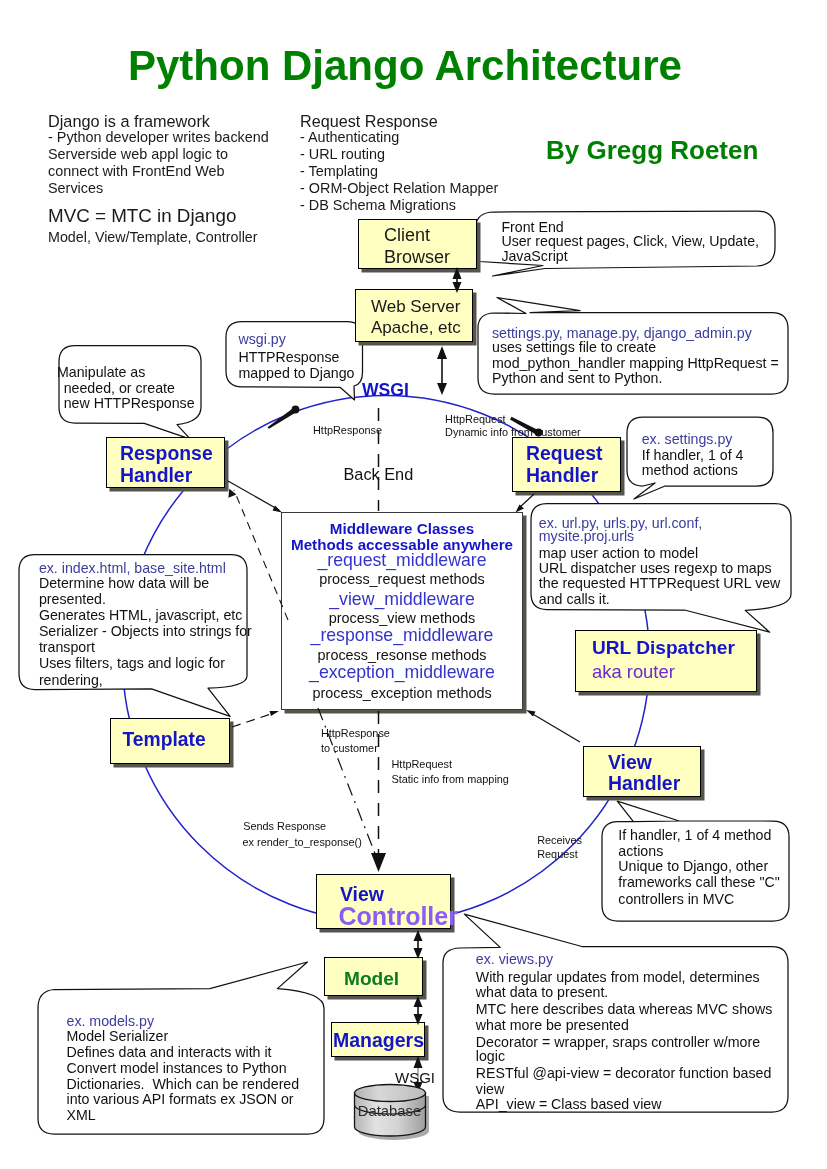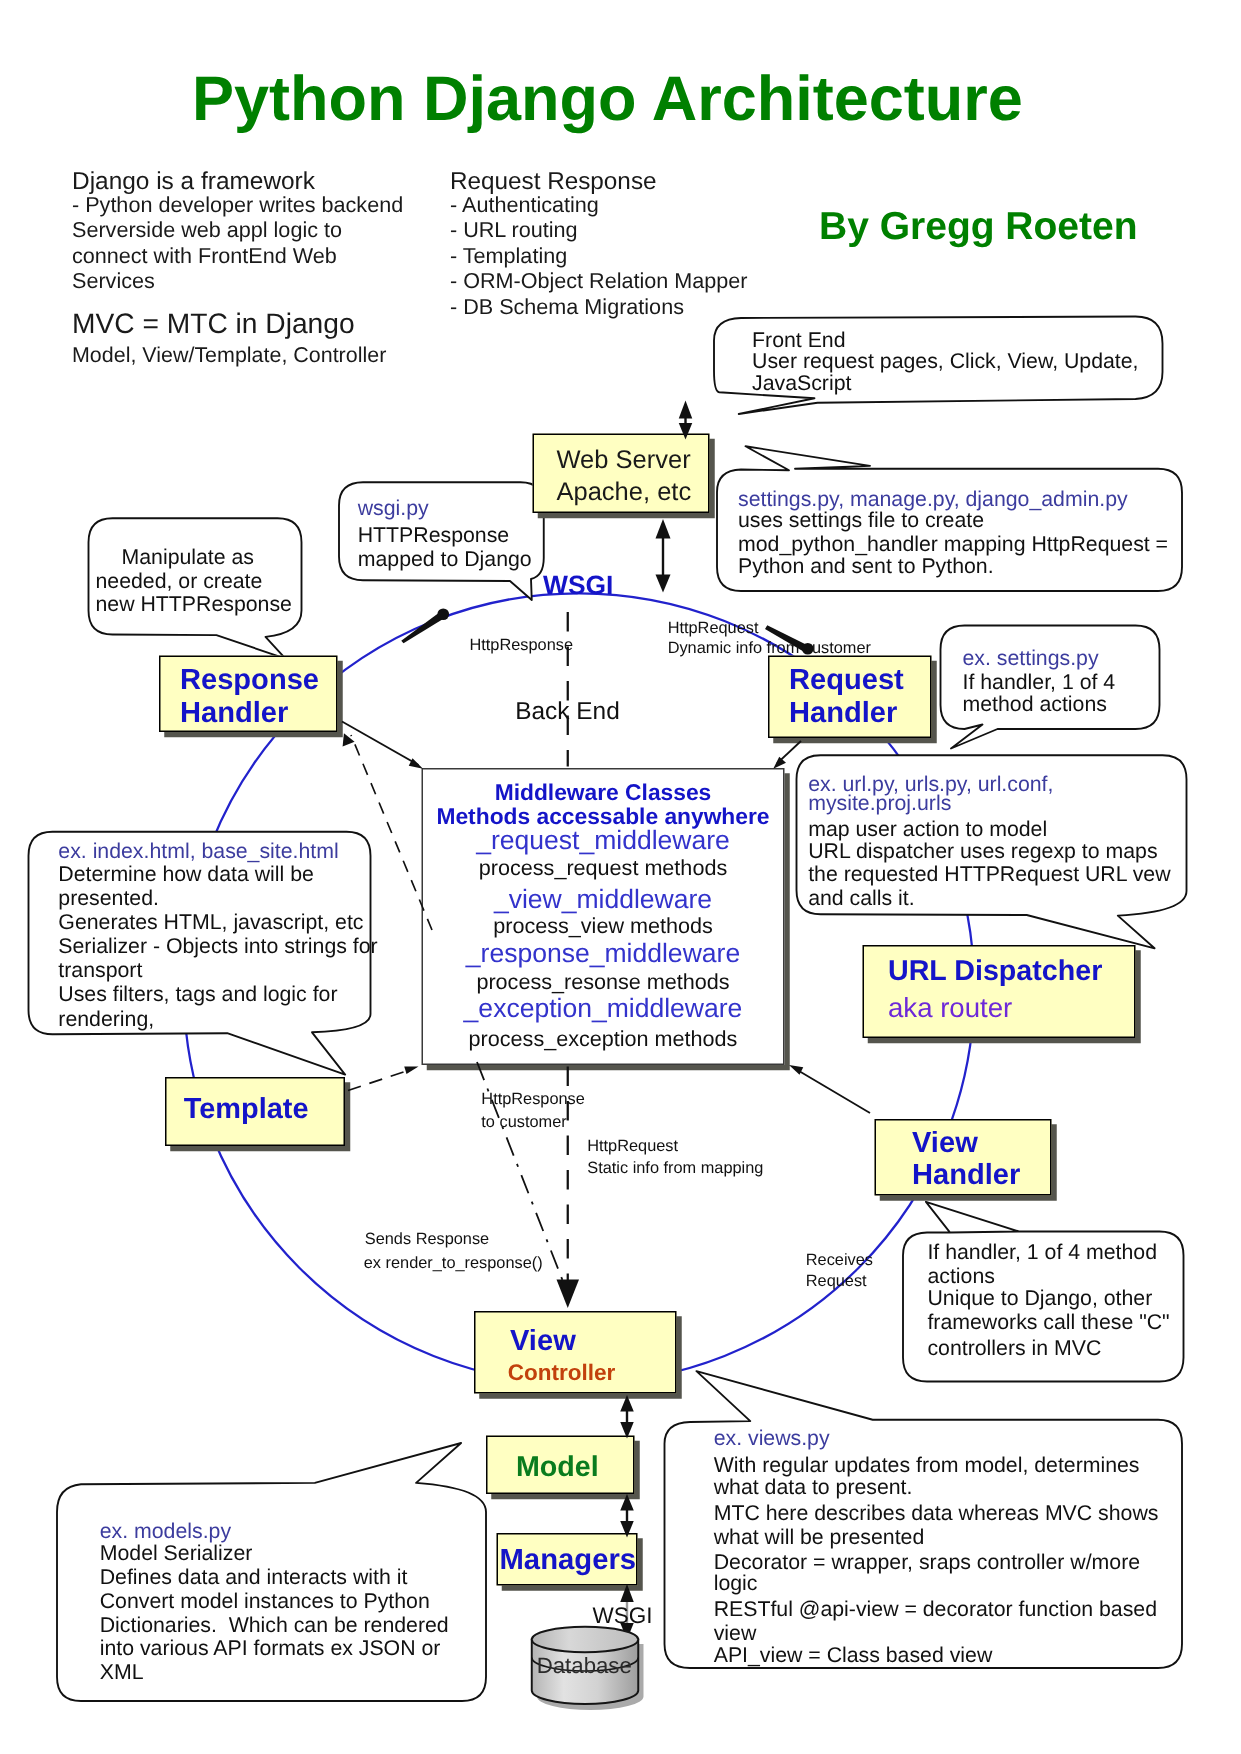--- a/index.html
+++ b/index.html
@@ -180,20 +180,24 @@
   <div class="tx" style="left:48px;top:207px;font-size:18.8px;line-height:18.8px;">MVC = MTC in Django</div>
   <div class="tx" style="left:48px;top:230px;font-size:14.3px;line-height:14.3px;">Model, View/Template, Controller</div>
 
   <div class="tx" style="left:300px;top:113px;font-size:16.2px;line-height:16.2px;">Request Response</div>
   <div class="tx" style="left:300px;top:130px;font-size:14.4px;line-height:14.4px;">- Authenticating</div>
   <div class="tx" style="left:300px;top:147px;font-size:14.4px;line-height:14.4px;">- URL routing</div>
   <div class="tx" style="left:300px;top:164px;font-size:14.4px;line-height:14.4px;">- Templating</div>
   <div class="tx" style="left:300px;top:181px;font-size:14.4px;line-height:14.4px;">- ORM-Object Relation Mapper</div>
   <div class="tx" style="left:300px;top:198px;font-size:14.4px;line-height:14.4px;">- DB Schema Migrations</div>
 
+  <div class="box" style="left:358px;top:219px;width:119px;height:50px;">
+    <div class="l" style="left:25px;top:4px;font-size:18px;line-height:22px;text-align:left;width:auto;">Client</div>
+    <div class="l" style="left:25px;top:26px;font-size:18px;line-height:22px;text-align:left;width:auto;">Browser</div>
+  </div>
 
   <div class="box" style="left:355px;top:289px;width:118px;height:53px;text-decoration:underline;">
     <div class="l" style="left:15px;top:6px;font-size:17px;line-height:21px;text-align:left;width:auto;">Web Server</div>
     <div class="l" style="left:15px;top:27px;font-size:17px;line-height:21px;text-align:center;width:auto;">Apache, etc</div>
   </div>
 
   <div class="box" style="left:106px;top:437px;width:119px;height:51px;">
     <div class="l bb" style="left:13px;top:4px;font-size:19.4px;line-height:22px;">Response</div>
     <div class="l bb" style="left:13px;top:26px;font-size:19.4px;line-height:22px;">Handler</div>
   </div>
@@ -212,21 +216,21 @@
     <div class="l" style="left:16px;top:29.5px;font-size:18.4px;line-height:21px;color:#6d28d9;">aka router</div>
   </div>
 
   <div class="box" style="left:583px;top:746px;width:118px;height:51px;">
     <div class="l bb" style="left:24px;top:3.5px;font-size:19.4px;line-height:22px;">View</div>
     <div class="l bb" style="left:24px;top:25px;font-size:19.4px;line-height:22px;">Handler</div>
   </div>
 
   <div class="box" style="left:316px;top:874px;width:135px;height:55px;">
     <div class="l bb" style="left:23px;top:7.5px;font-size:19.4px;line-height:22px;">View</div>
-    <div class="l bb" style="left:21.5px;top:30px;font-size:15px;line-height:22px;color:#c2410c;">Controller</div>
+    <div class="l bb" style="left:21.5px;top:30px;font-size:25px;line-height:22px;color:#8b5cf6;">Controller</div>
   </div>
 
   <div class="box" style="left:324px;top:957px;width:99px;height:39px;">
     <div class="l bb" style="left:19px;top:11px;font-size:19.1px;line-height:20px;color:#0a7c1e;">Model</div>
   </div>
 
   <div class="box" style="left:331px;top:1022px;width:94px;height:35px;">
     <div class="l bb" style="left:1px;top:7px;font-size:19.5px;line-height:20px;">Managers</div>
   </div>
 
@@ -243,21 +247,21 @@
   </div>
 
   <div class="co">
     <div class="l b" style="left:492px;top:326.4px;">settings.py, manage.py, django_admin.py</div>
     <div class="l" style="left:492px;top:340.4px;">uses settings file to create</div>
     <div class="l" style="left:492px;top:355.9px;">mod_python_handler mapping HttpRequest =</div>
     <div class="l" style="left:492px;top:370.6px;">Python and sent to Python.</div>
   </div>
 
   <div class="co">
-    <div class="l" style="left:81px;top:364.5px;">Manipulate as</div>
+    <div class="l" style="left:57px;top:364.5px;">Manipulate as</div>
     <div class="l" style="left:63.7px;top:381.4px;">needed, or create</div>
     <div class="l" style="left:63.7px;top:395.7px;">new HTTPResponse</div>
   </div>
 
   <div class="co">
     <div class="l b" style="left:641.7px;top:431.9px;">ex. settings.py</div>
     <div class="l" style="left:641.7px;top:448.2px;">If handler, 1 of 4</div>
     <div class="l" style="left:641.7px;top:462.6px;">method actions</div>
   </div>
 
@@ -297,21 +301,21 @@
     <div class="l" style="left:66.5px;top:1076.5px;">Dictionaries.  Which can be rendered</div>
     <div class="l" style="left:66.5px;top:1091.9px;">into various API formats ex JSON or</div>
     <div class="l" style="left:66.5px;top:1108.2px;">XML</div>
   </div>
 
   <div class="co">
     <div class="l b" style="left:475.8px;top:952.1px;">ex. views.py</div>
     <div class="l" style="left:475.8px;top:970.3px;">With regular updates from model, determines</div>
     <div class="l" style="left:475.8px;top:985.0px;">what data to present.</div>
     <div class="l" style="left:475.8px;top:1002.4px;">MTC here describes data whereas MVC shows</div>
-    <div class="l" style="left:475.8px;top:1017.5px;">what will be presented</div>
+    <div class="l" style="left:475.8px;top:1017.5px;">what more be presented</div>
     <div class="l" style="left:475.8px;top:1034.9px;">Decorator = wrapper, sraps controller w/more</div>
     <div class="l" style="left:475.8px;top:1048.8px;">logic</div>
     <div class="l" style="left:475.8px;top:1065.9px;">RESTful @api-view = decorator function based</div>
     <div class="l" style="left:475.8px;top:1081.7px;">view</div>
     <div class="l" style="left:475.8px;top:1096.8px;">API_view = Class based view</div>
   </div>
 
   <div class="wsgi" style="left:362px;top:382px;font-size:17.6px;line-height:17.6px;position:absolute;font-weight:bold;color:#1414c8;white-space:pre;z-index:11;">WSGI</div>
   <div class="backend" style="left:343.5px;top:465.5px;font-size:16.3px;line-height:16.3px;position:absolute;color:#111;white-space:pre;z-index:11;">Back End</div>
 

